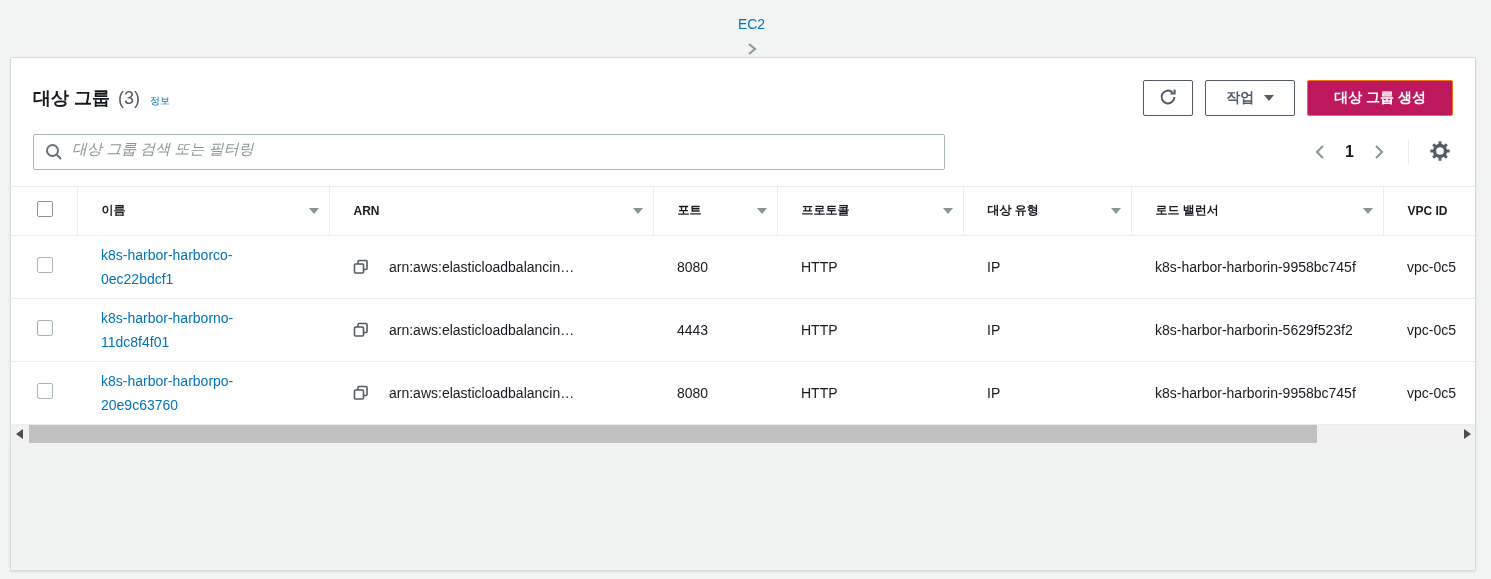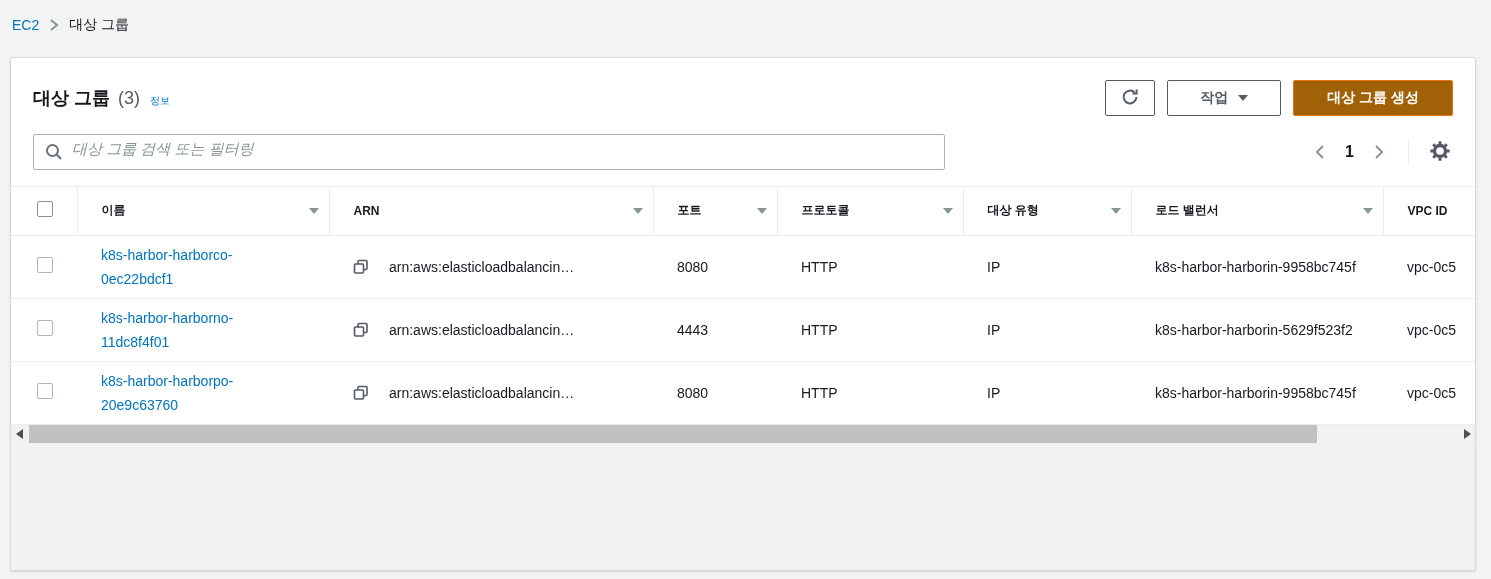--- a/index.html
+++ b/index.html
@@ -4,21 +4,21 @@
 <style>
   * { margin:0; padding:0; box-sizing:border-box; }
   html,body { width:1491px; height:579px; overflow:hidden; }
   body {
     background:#f2f3f3;
     font-family:"Liberation Sans", sans-serif;
     color:#16191f;
     position:relative;
   }
   
-  .breadcrumb { display:flex; align-items:center; gap:10px; padding:16px 0 0 12px; font-size:14px; }
+  .breadcrumb { display:flex; align-items:center; gap:10px; padding:16px 0 0 12px; font-size:14px;flex-direction:column; }
   .breadcrumb a { color:#0073bb; text-decoration:none; cursor:pointer; }
   .breadcrumb .crumb-current { color:#16191f; }
   .crumb-sep { display:inline-flex; align-items:center; }
 
   
   .card {
     position:absolute; left:10px; top:57px; width:1466px; height:514px;
     background:#ffffff; border:1px solid #d5dbdb; border-radius:2px;
     box-shadow:0 1px 2px rgba(0,0,0,.12);
     display:flex; flex-direction:column; overflow:hidden;
@@ -28,23 +28,23 @@
   .panel-title { font-size:18px; font-weight:bold; color:#16191f; }
   .panel-count { font-size:18px; font-weight:normal; color:#545b64; }
   .info-link { font-size:10px; color:#0073bb; text-decoration:none; cursor:pointer; margin-left:2px; }
   .header-buttons { display:flex; gap:12px; align-items:center; }
   .btn {
     height:36px; border:1px solid #545b64; border-radius:2px; background:#fff;
     color:#545b64; font-weight:bold; font-size:14px; display:inline-flex;
     align-items:center; justify-content:center; cursor:pointer; font-family:inherit;
   }
   .btn-icon { width:50px; }
-  .btn-actions { padding:0 32px; gap:10px; }
+  .btn-actions { padding:0 20px; gap:10px; }
   .caret-down { width:0; height:0; border-left:5px solid transparent; border-right:5px solid transparent; border-top:6px solid #545b64; }
-  .btn-primary { background:#a16207; border-color:#ec7211; color:#fff; padding:0 33px; }
+  .btn-primary { background:#be185d; border-color:#ec7211; color:#fff; padding:0 26px; }
 
   
   .toolbar { display:flex; justify-content:space-between; align-items:center; padding:18px 22px 16px 22px; }
   .search-box { position:relative; width:912px; }
   .search-box input {
     width:100%; height:36px; border:1px solid #aab7b8; border-radius:2px;
     padding:0 12px 8px 38px; font-size:15px; font-style:italic; color:#a21caf;
     font-family:inherit; outline:none; background:#fff;
   }
   .search-box input::placeholder { color:#879596; font-style:italic; }

